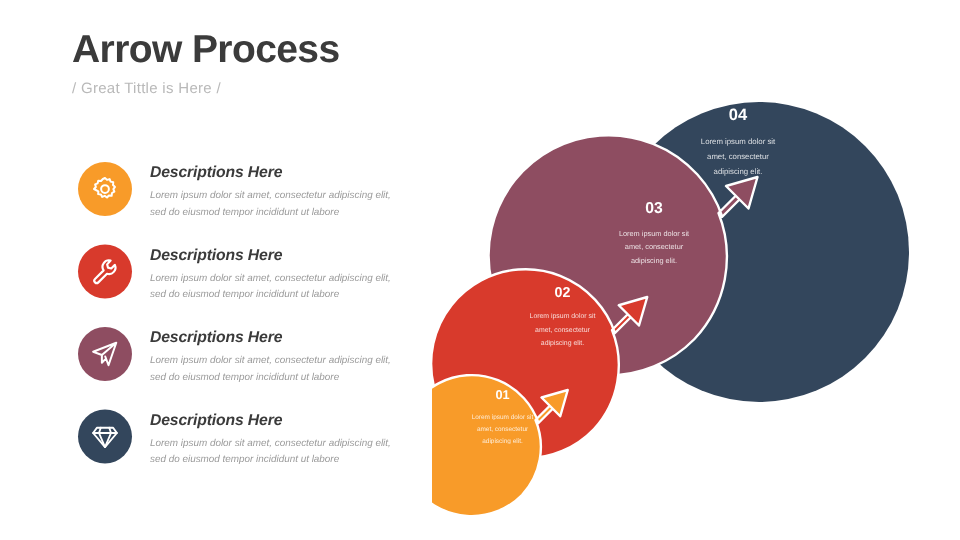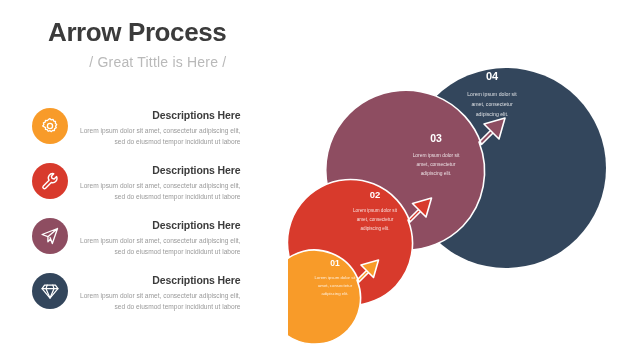--- a/index.html
+++ b/index.html
@@ -3,34 +3,34 @@
 <meta charset="utf-8">
 <style>
   * { margin:0; padding:0; box-sizing:border-box; }
   html,body { width:640px; height:360px; }
   body {
     background:#ffffff;
     font-family:"Liberation Sans", sans-serif;
     overflow:hidden;
     position:relative;
   }
-  .slide { position:relative; width:640px; height:360px; background:#fff;text-align:right; }
+  .slide { position:relative; width:640px; height:360px; background:#fff; }
 
   
   .header { position:absolute; left:48px; top:18px; }
   .title {
     font-size:26px; font-weight:bold; color:#3b3b3b;
     letter-spacing:-0.4px; line-height:1.1;
   }
   .subtitle {
-    margin-top:7px; font-size:14px; color:#b9b9b9; letter-spacing:0.2px;
+    margin-top:7px; font-size:10px; color:#b9b9b9; letter-spacing:0.2px;
   }
 
   
-  .list { position:absolute; left:32px; top:108px; width:230px; }
+  .list { position:absolute; left:52px; top:108px; width:230px;font-style:italic; }
   .list-item { display:flex; align-items:flex-start; margin-bottom:17px; height:38px; }
   .icon-circle {
     width:36px; height:36px; border-radius:50%;
     flex:0 0 36px; display:flex; align-items:center; justify-content:center;
   }
   .icon-circle svg { display:block; }
   .item-text { margin-left:12px; padding-top:1px; }
   .item-title {
     font-size:10.5px; font-weight:bold; color:#3b3b3b; letter-spacing:-0.1px;
     line-height:1.2;

